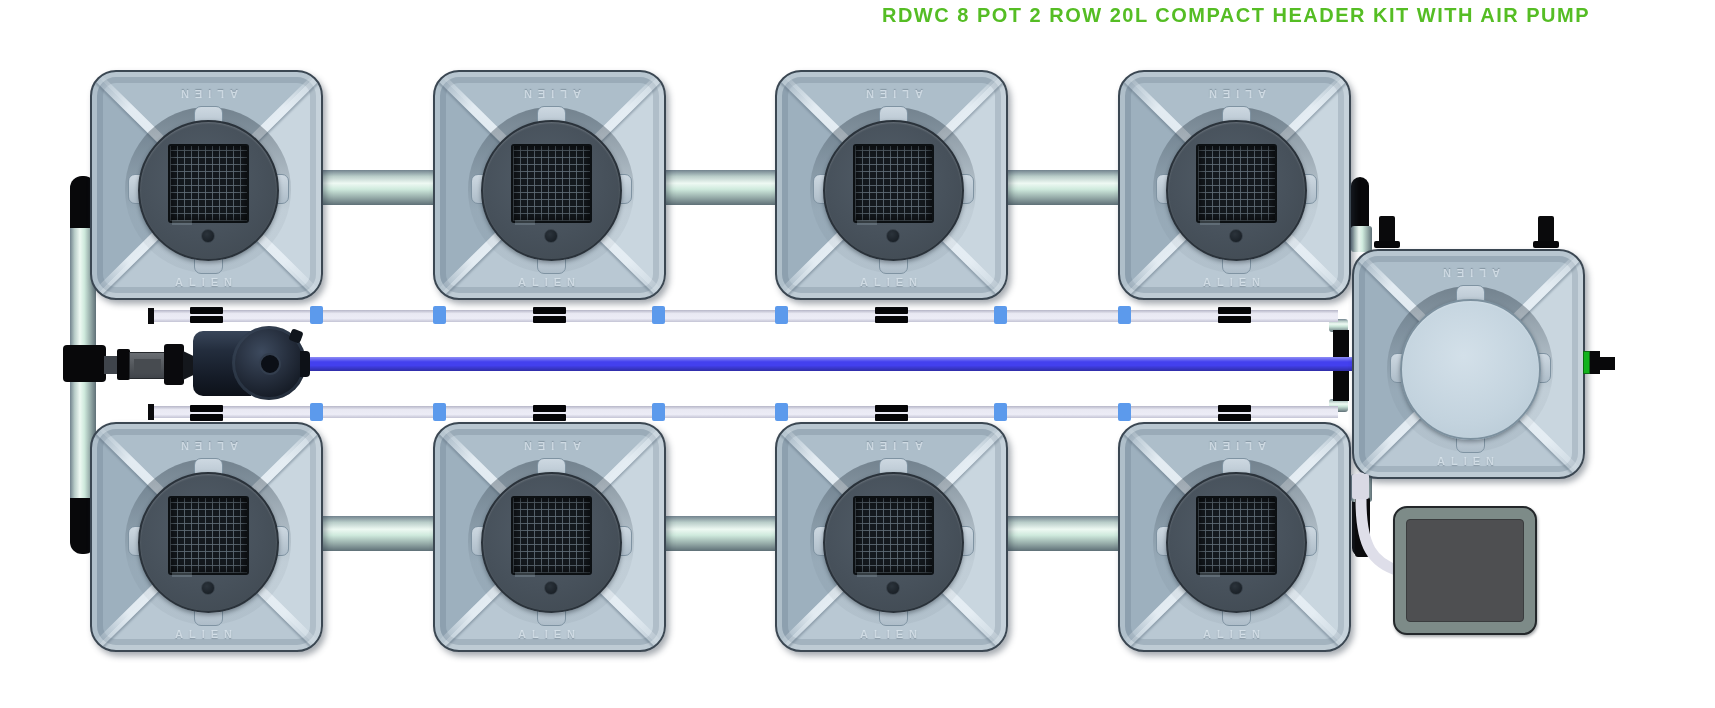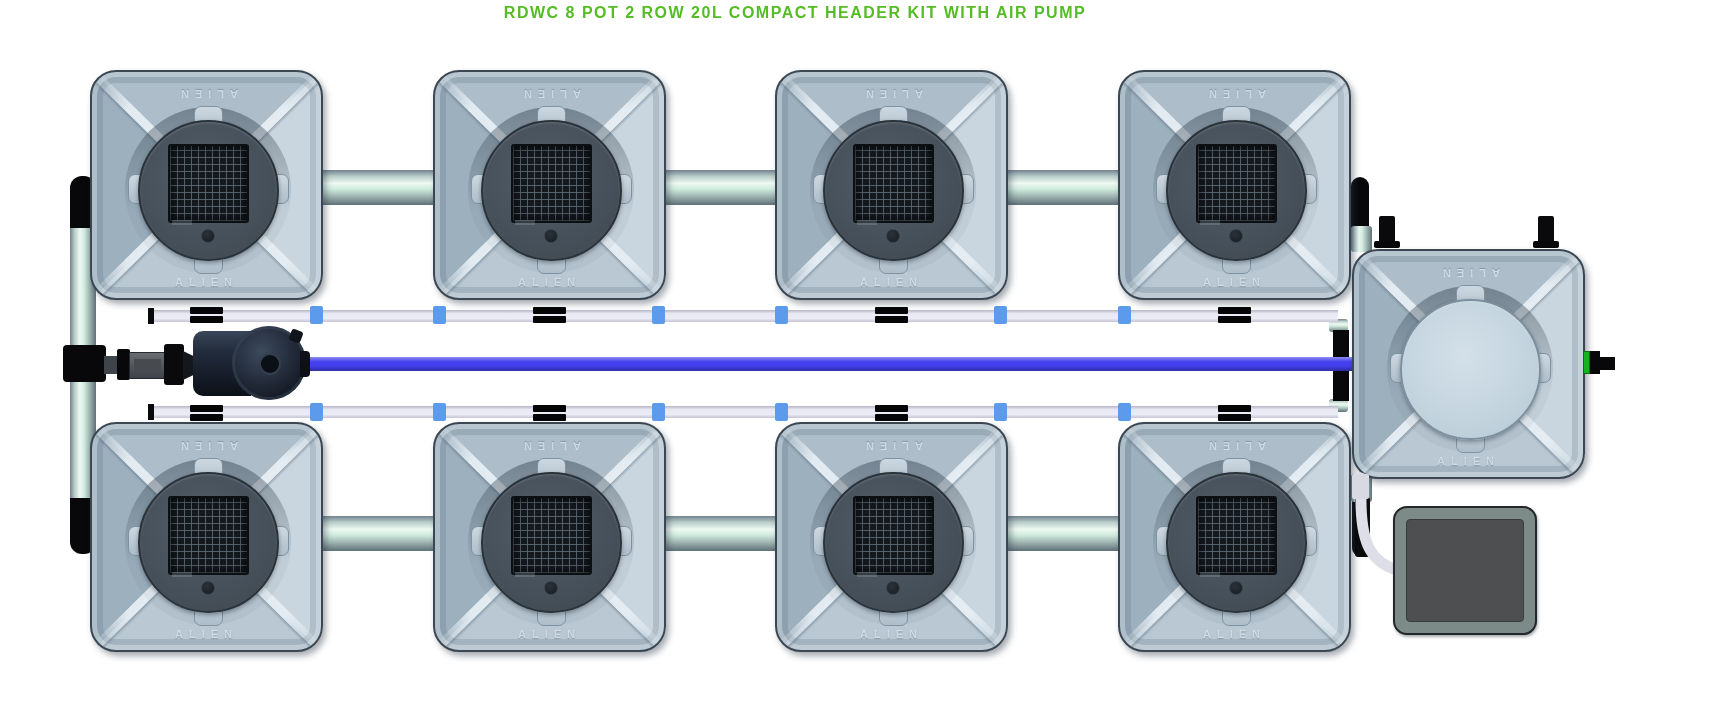--- a/index.html
+++ b/index.html
@@ -1,22 +1,22 @@
 <!DOCTYPE html>
 <html style="--title-green: #55bd24; --feed-pipe-blue: #4340ee; --connector-blue: #5c9aec; --fitting-green: #12b31d; --air-pump-body: #7d8b88; --pot-body-gray: #b9c8d3; --lid-dark-gray: #47515b; --return-pipe-white: #e9e9f3; --silver-pipe: #cfeadd;"><head>
 <meta charset="utf-8">
 <style>
   html,body{margin:0;padding:0;background:#ffffff;}
   #canvas{position:relative;width:1715px;height:708px;background:#fff;overflow:hidden;
           font-family:"Liberation Sans", sans-serif;}
   .abs{position:absolute;}
 
   
-  #title{position:absolute;top:4px;left:0;width:1590px;text-align:center;
-         font-size:16px;font-weight:bold;letter-spacing:1.5px;
+  #title{position:absolute;top:4px;left:0;width:1590px;text-align:right;
+         font-size:20px;font-weight:bold;letter-spacing:1.5px;
          color:var(--title-green,#55bd24);}
 
   
   .silver-h{position:absolute;height:35px;border-radius:3px;
     background:linear-gradient(180deg,#72838e 0%,#b9cdc9 18%,#eef9f3 38%,#cfeadd 55%,#93a8a6 80%,#5f7077 100%);}
   .silver-v{position:absolute;width:26px;border-radius:3px;
     background:linear-gradient(90deg,#72838e 0%,#b9cdc9 18%,#eef9f3 38%,#cfeadd 55%,#93a8a6 80%,#5f7077 100%);}
   .black-fit{position:absolute;background:#08080a;}
 
   

